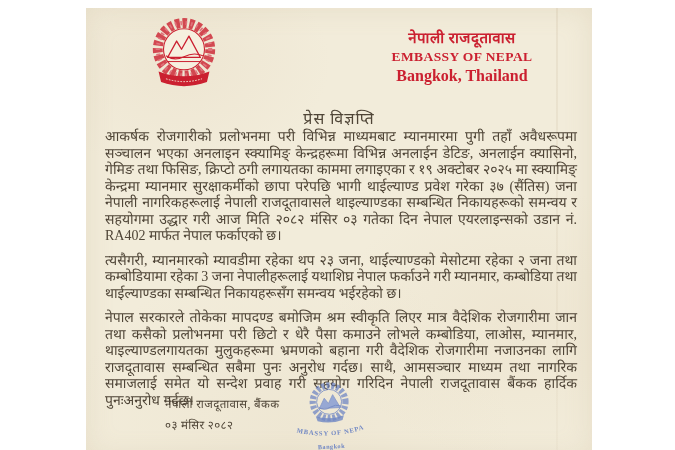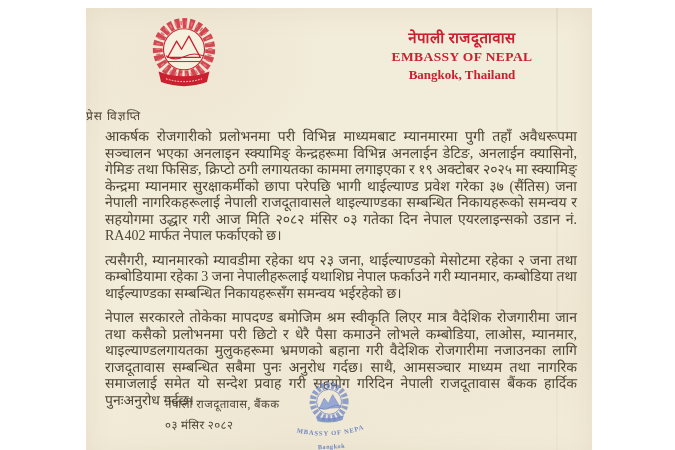--- a/index.html
+++ b/index.html
@@ -25,25 +25,25 @@
   }
   .fold-line{
     position:absolute;top:0;bottom:0;left:470px;width:2px;
     background:linear-gradient(to bottom, rgba(150,120,80,.10), rgba(150,120,80,.04));
   }
   
   .letterhead-emblem{position:absolute;left:56px;top:6px;width:84px;height:82px;}
   .lh-text{position:absolute;left:288px;top:19px;width:176px;text-align:center;color:var(--red);}
   .lh-np{font-size:15px;font-weight:bold;letter-spacing:.5px;}
   .lh-en{font-size:13.5px;font-weight:bold;letter-spacing:.4px;margin-top:2px;}
-  .lh-loc{font-size:13px;font-weight:bold;margin-top:2px;}
+  .lh-loc{font-size:16px;font-weight:bold;margin-top:2px;}
   
   .doc-title{
-    position:absolute;top:99px;left:0;width:100%;text-align:left;
-    font-size:12px;color:var(--ink);letter-spacing:1px;
+    position:absolute;top:99px;left:0;width:100%;text-align:center;
+    font-size:16px;color:var(--ink);letter-spacing:1px;
   }
   .doc-body{
     position:absolute;top:121px;left:19px;width:472px;
     font-size:14px;line-height:16.5px;color:var(--ink);
     text-align:justify;text-justify:inter-word;
   }
   .doc-body p{margin:0 0 8px 0;}
   
   .sig-block{
     position:absolute;left:79px;top:386px;

